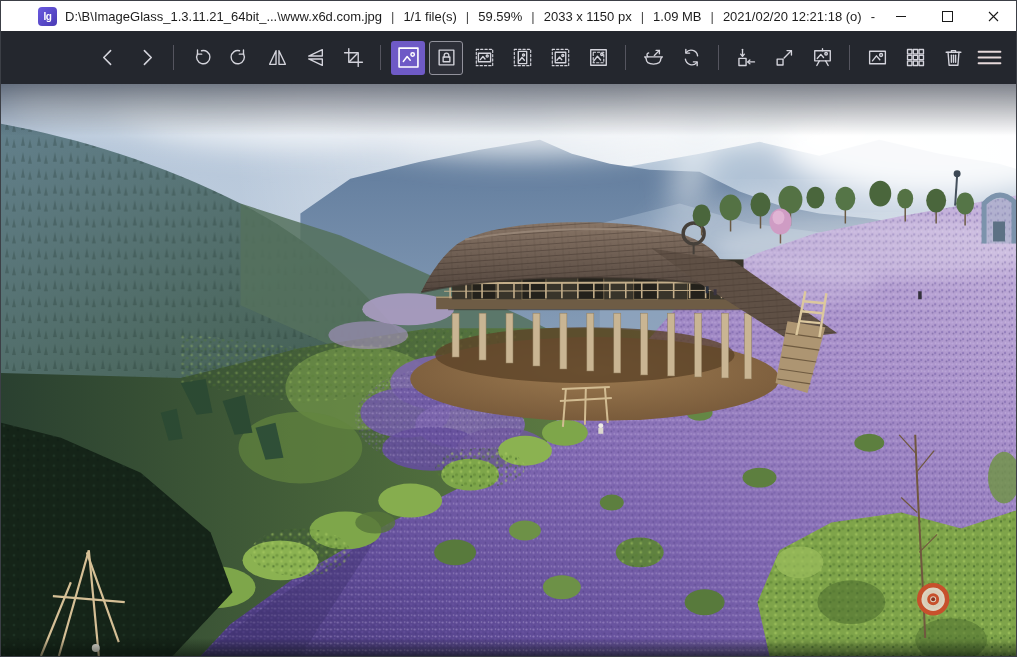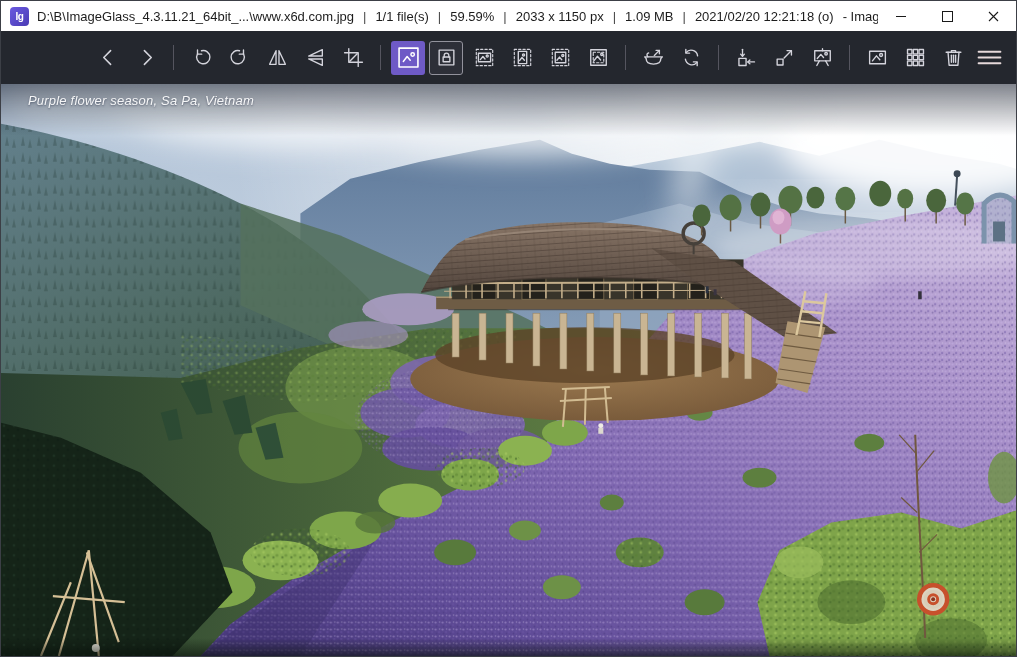--- a/index.html
+++ b/index.html
@@ -1,19 +1,19 @@
 <!DOCTYPE html>
 <html><head>
 <meta charset="utf-8">
 <style>
   html,body{margin:0;padding:0;background:#3a3a40;}
   .window{width:1017px;height:657px;position:relative;font-family:"Liberation Sans",sans-serif;
           background:#14141a;border:1px solid #3c3f46;box-sizing:border-box;overflow:hidden;}
   
-  .titlebar{height:30px;background:#ffffff;display:flex;align-items:center;}
+  .titlebar{height:30px;background:#ffffff;display:flex;align-items:center;padding-left:28px;}
   .app-icon{width:19px;height:19px;border-radius:4px;margin:0 8px 0 9px;flex:0 0 auto;
             background:linear-gradient(135deg,#6a5ae0,#4a3bb4);color:#fff;font-size:10px;font-weight:bold;
             display:flex;align-items:center;justify-content:center;letter-spacing:-.5px;}
   .title-text{font-size:13px;color:#1c1c1c;white-space:nowrap;overflow:hidden;display:flex;align-items:center;}
   .tsep{color:#4a4a4a;margin:0 9px;}
   .tsuffix{margin-left:9px;color:#1c1c1c;}
   .win-controls{margin-left:auto;display:flex;height:100%;flex:0 0 auto;}
   .win-btn{width:46px;height:30px;display:flex;align-items:center;justify-content:center;background:transparent;border:none;padding:0;cursor:default;}
   .glyph-min{width:10px;height:1px;background:#1a1a1a;}
   .glyph-max{width:9px;height:9px;border:1px solid #1a1a1a;}
@@ -35,21 +35,21 @@
            color:rgba(255,255,255,.93);text-shadow:0 1px 2px rgba(25,35,60,.55);letter-spacing:.2px;}
 </style>
 </head>
 <body>
 
 <div class="window">
 
   <div class="titlebar">
     <div class="app-icon">Ig</div>
     <div class="title-text">
-      <span>D:\B\ImageGlass_4.3.11.21_64bit_...\www.x6d.com.jpg</span>
+      <span>D:\B\ImageGlass_1.3.11.21_64bit_...\www.x6d.com.jpg</span>
       <span class="tsep">|</span>
       <span>1/1 file(s)</span>
       <span class="tsep">|</span>
       <span>59.59%</span>
       <span class="tsep">|</span>
       <span>2033 x 1150 px</span>
       <span class="tsep">|</span>
       <span>1.09 MB</span>
       <span class="tsep">|</span>
       <span>2021/02/20 12:21:18 (o)</span>
@@ -578,16 +578,15 @@
         <g>
           <line x1="781" y1="148" x2="781" y2="160" stroke="#7a5f4e" stroke-width="1.5"></line>
           <ellipse cx="781" cy="138" rx="11" ry="13" fill="#cf9cc4"></ellipse>
             <ellipse cx="779" cy="134" rx="6" ry="7" fill="#e0b4d4"></ellipse>
         </g>
       </g>
 
       <rect width="1017" height="52" fill="url(#vigTop)"></rect>
       <rect y="556" width="1017" height="18" fill="url(#vigBot)"></rect>
     </svg>
-    <div class="caption">Purple flower season, Sa Pa, Vietnam</div>
   </div>
 
 </div>
 
 </body></html>

